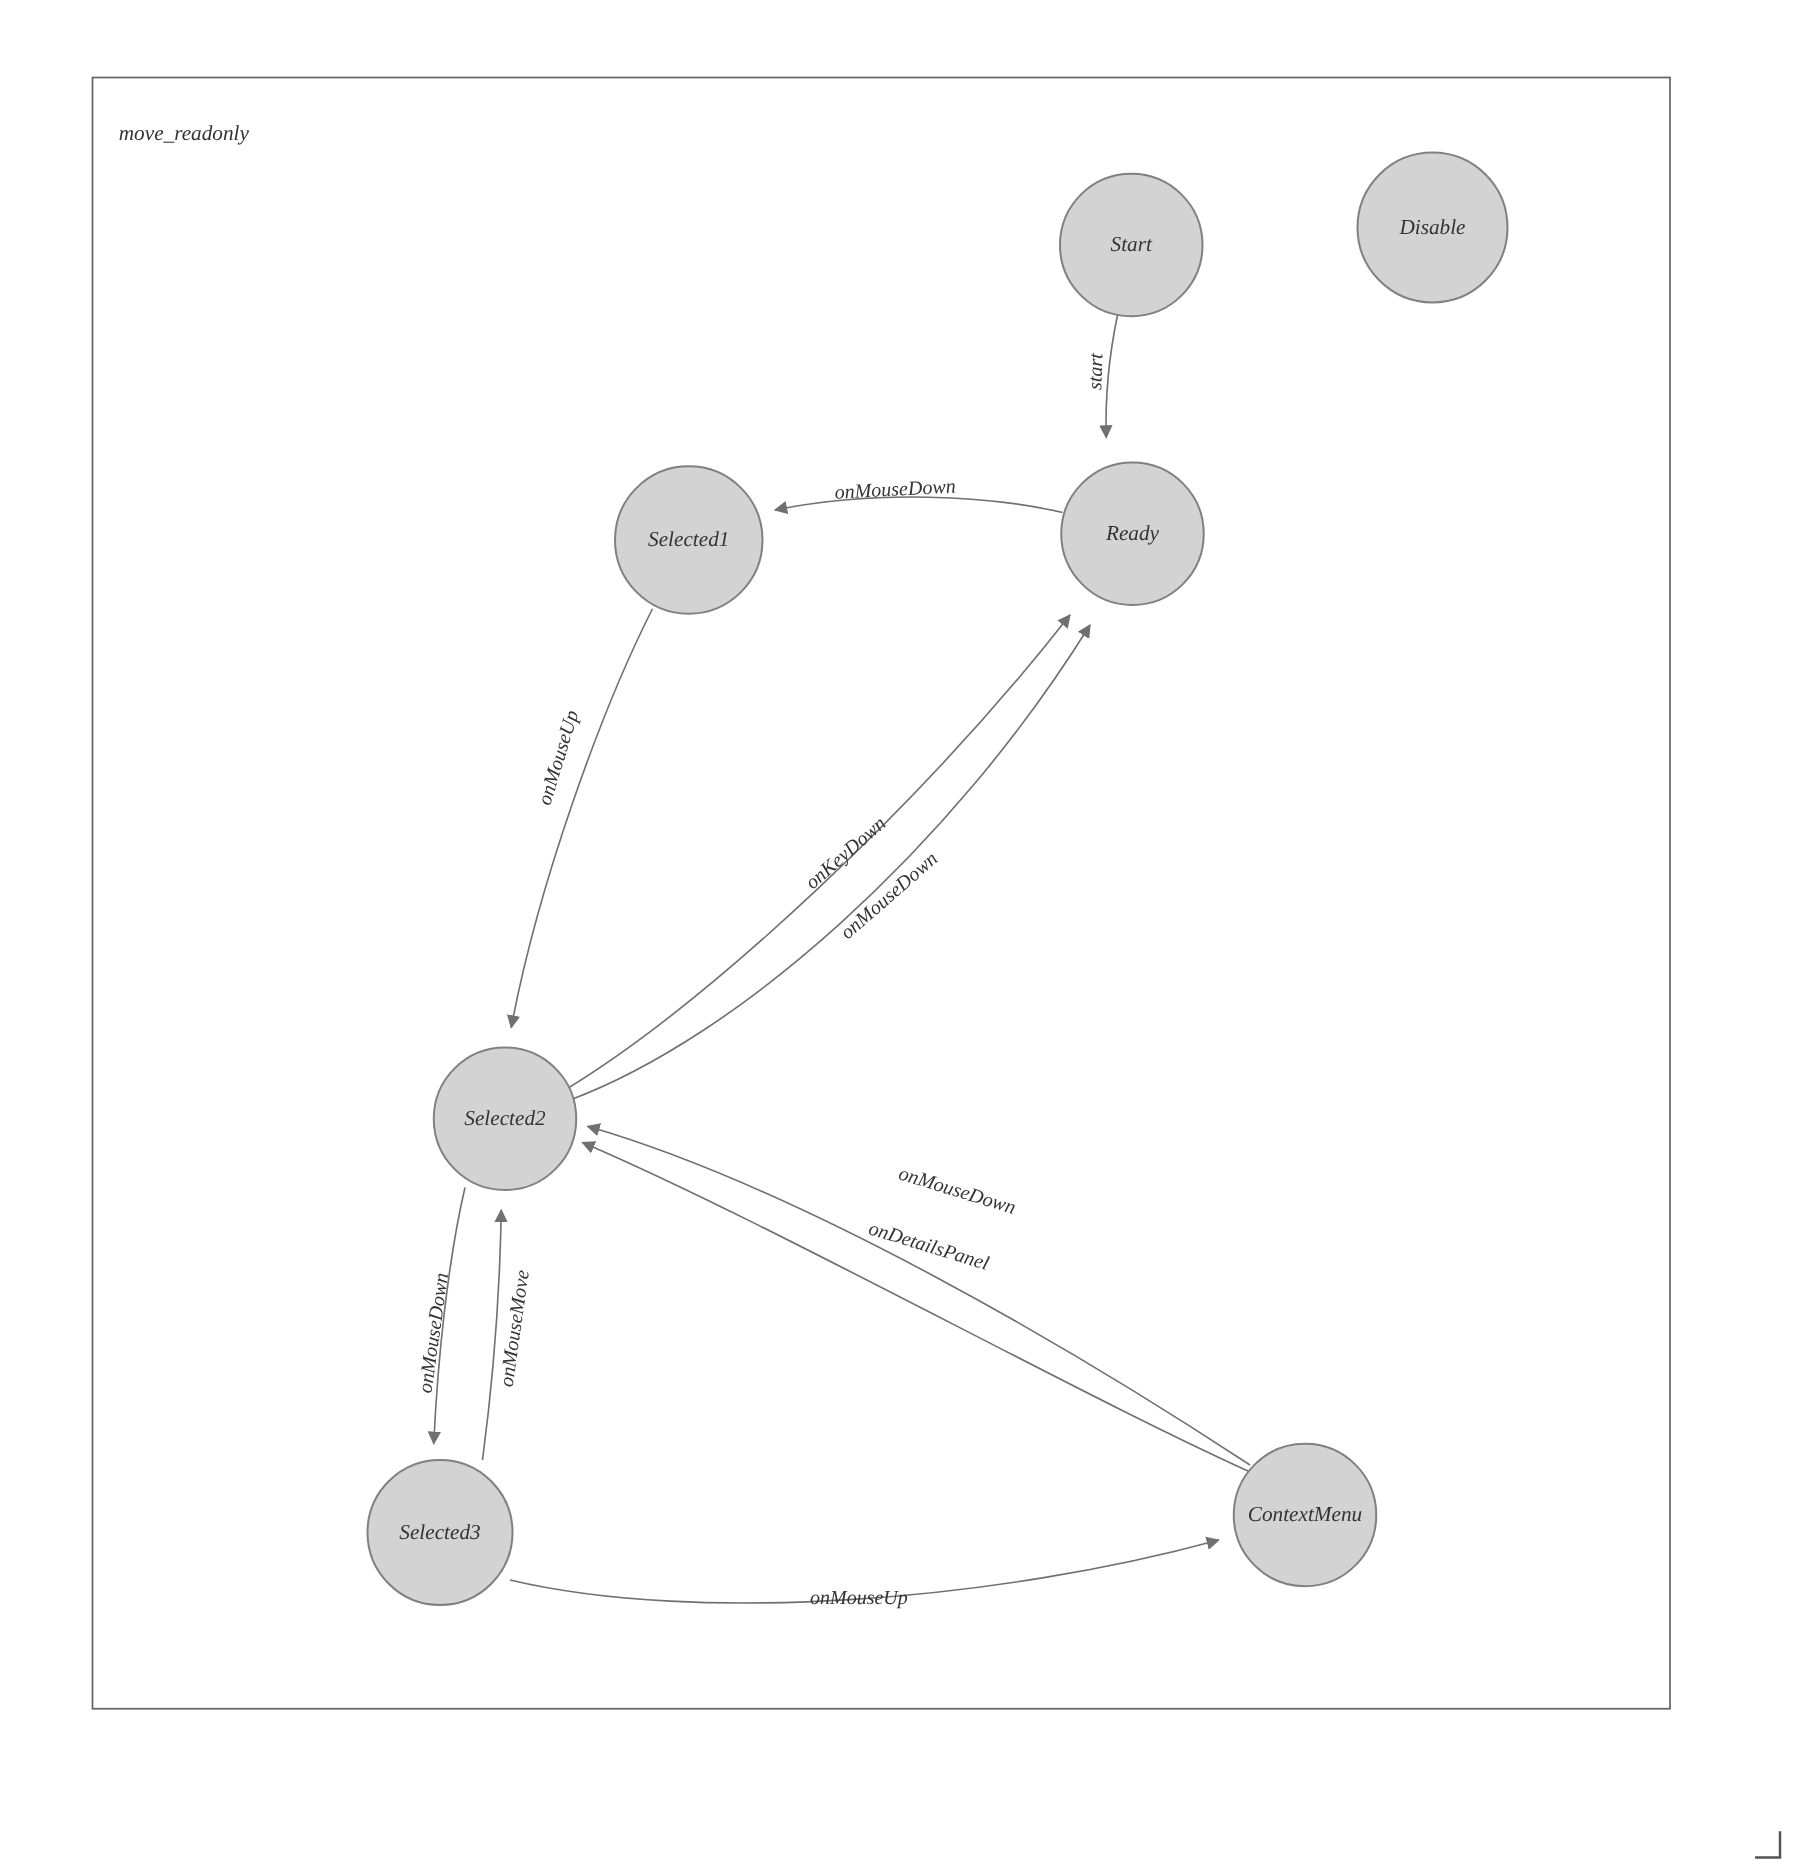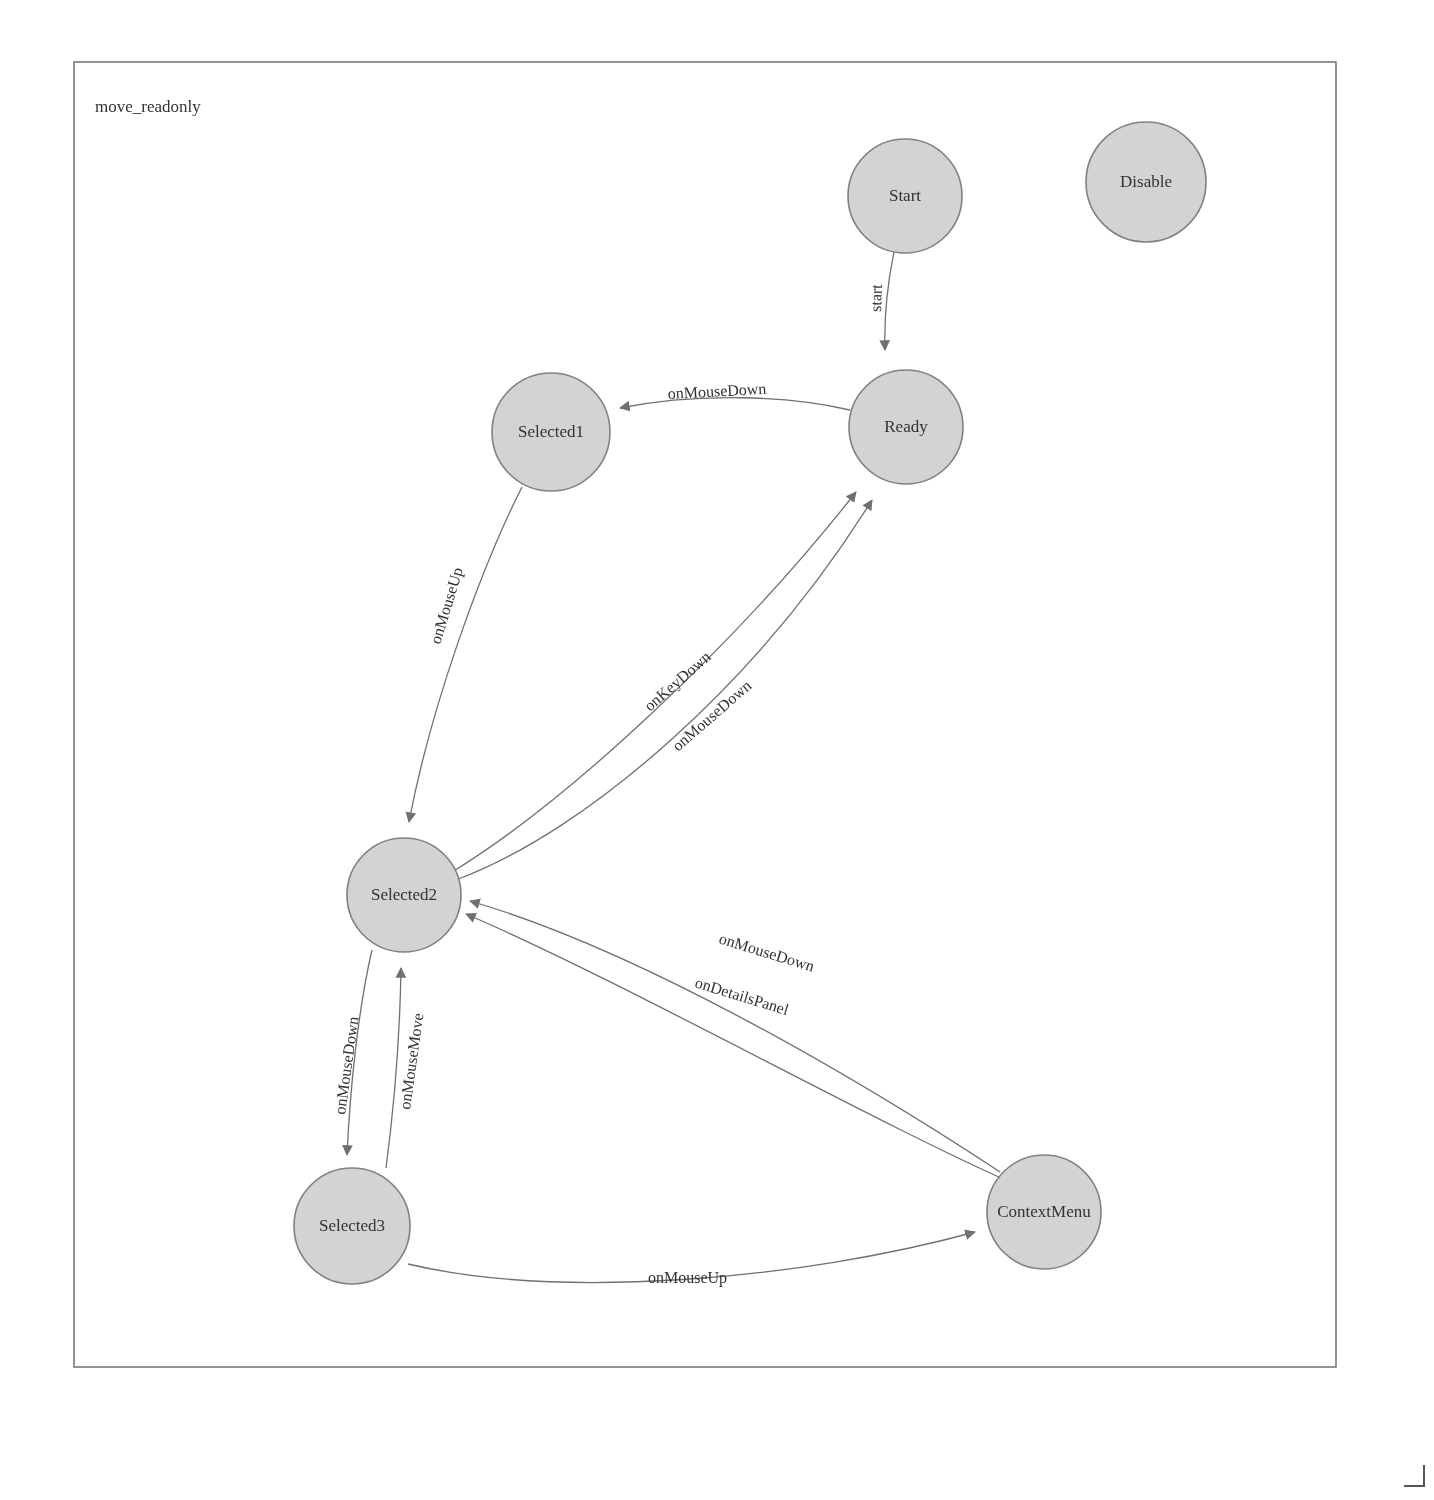--- a/index.html
+++ b/index.html
@@ -12,20 +12,21 @@
     height: 1500px;
     font-family: "Liberation Serif", serif;
     overflow: hidden;
     position: relative;
   }
   #diagram-root {
     position: absolute;
     left: 0; top: 0;
     width: 1434px;
     height: 1500px;
+    font-style: italic;
   }
   svg.canvas {
     display: block;
     width: 1434px;
     height: 1500px;
   }
   .cluster-rect {
     fill: none;
     stroke: #666666;
     stroke-width: 1.4px;

